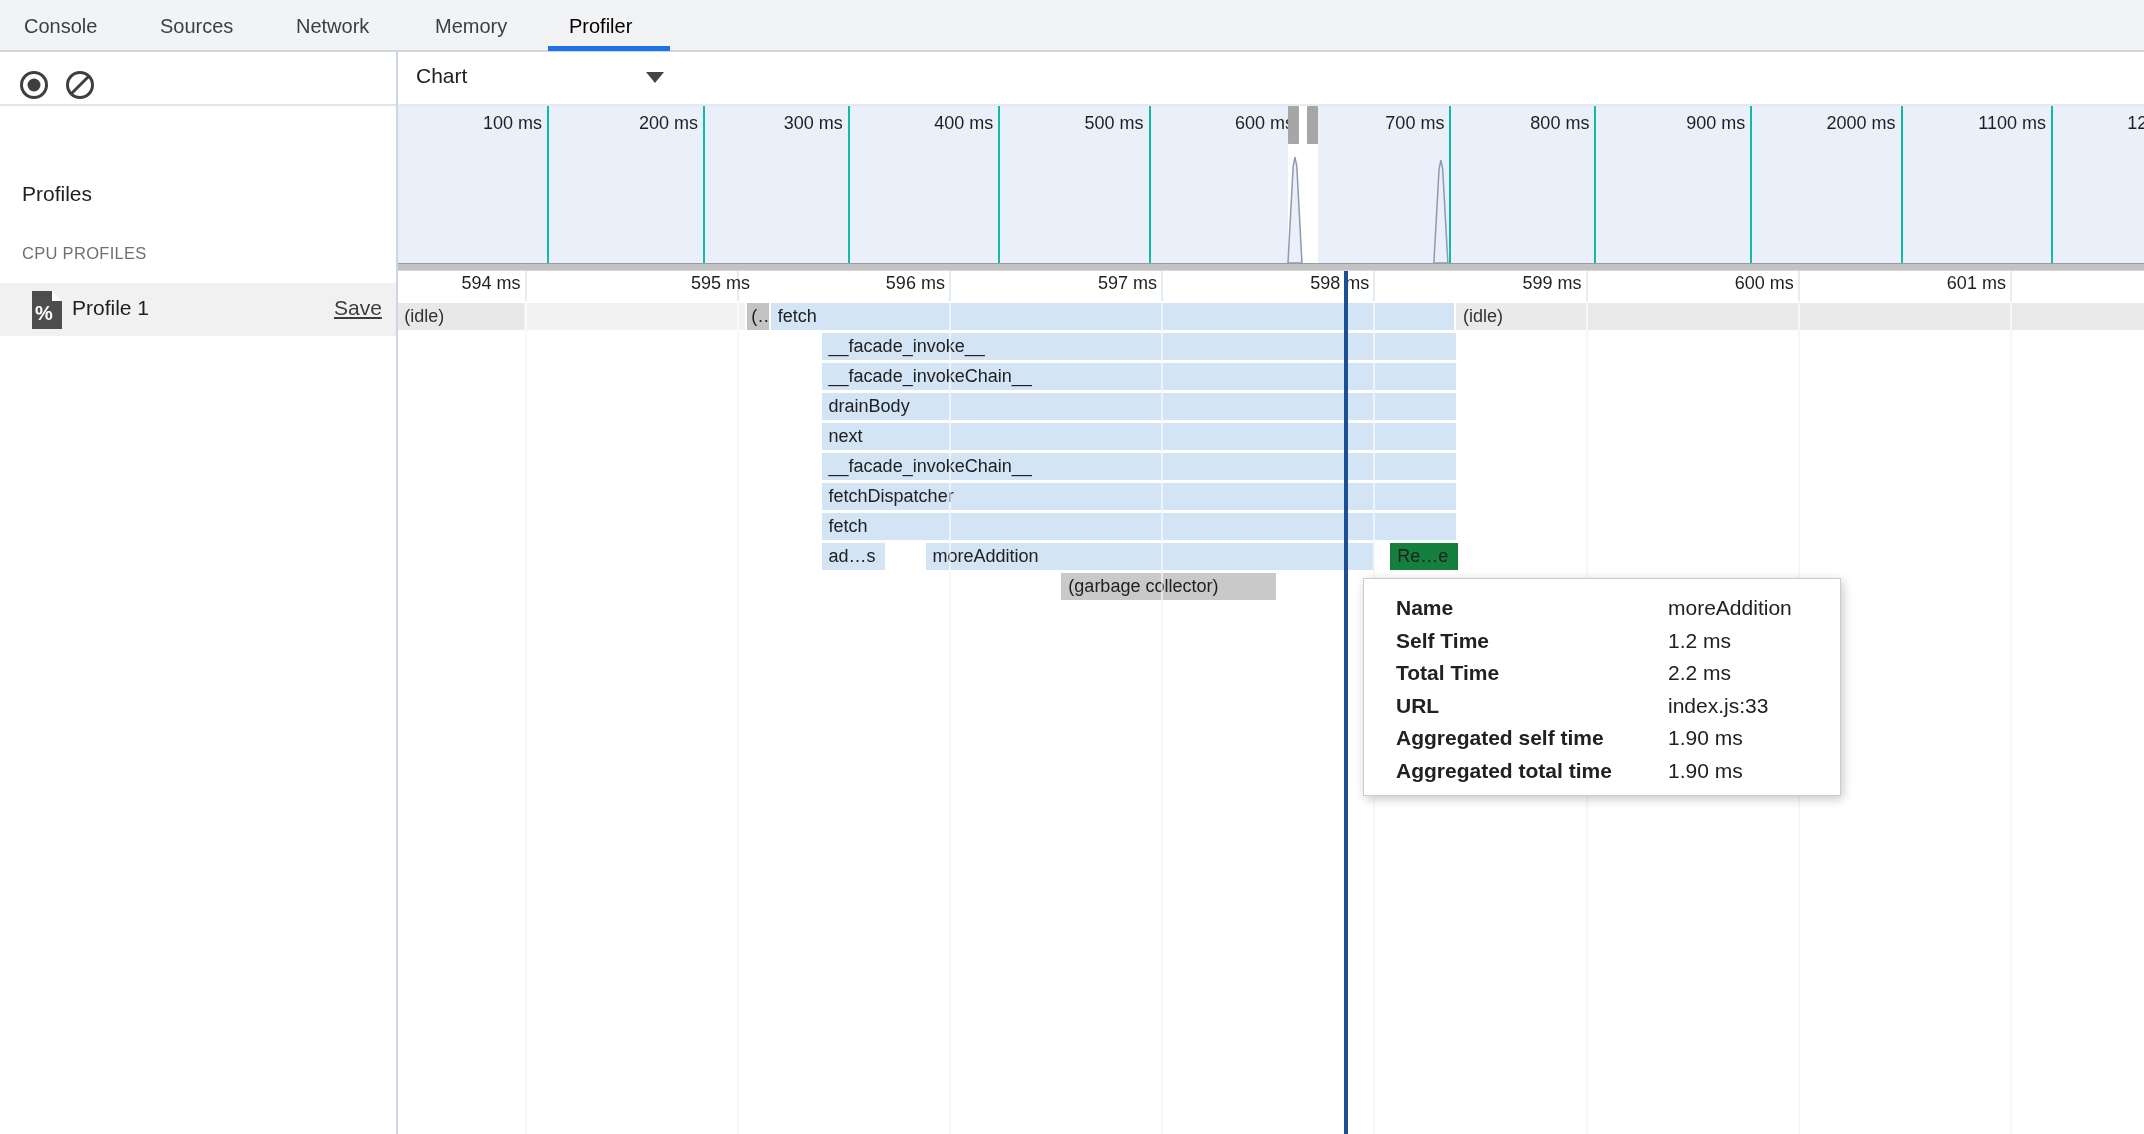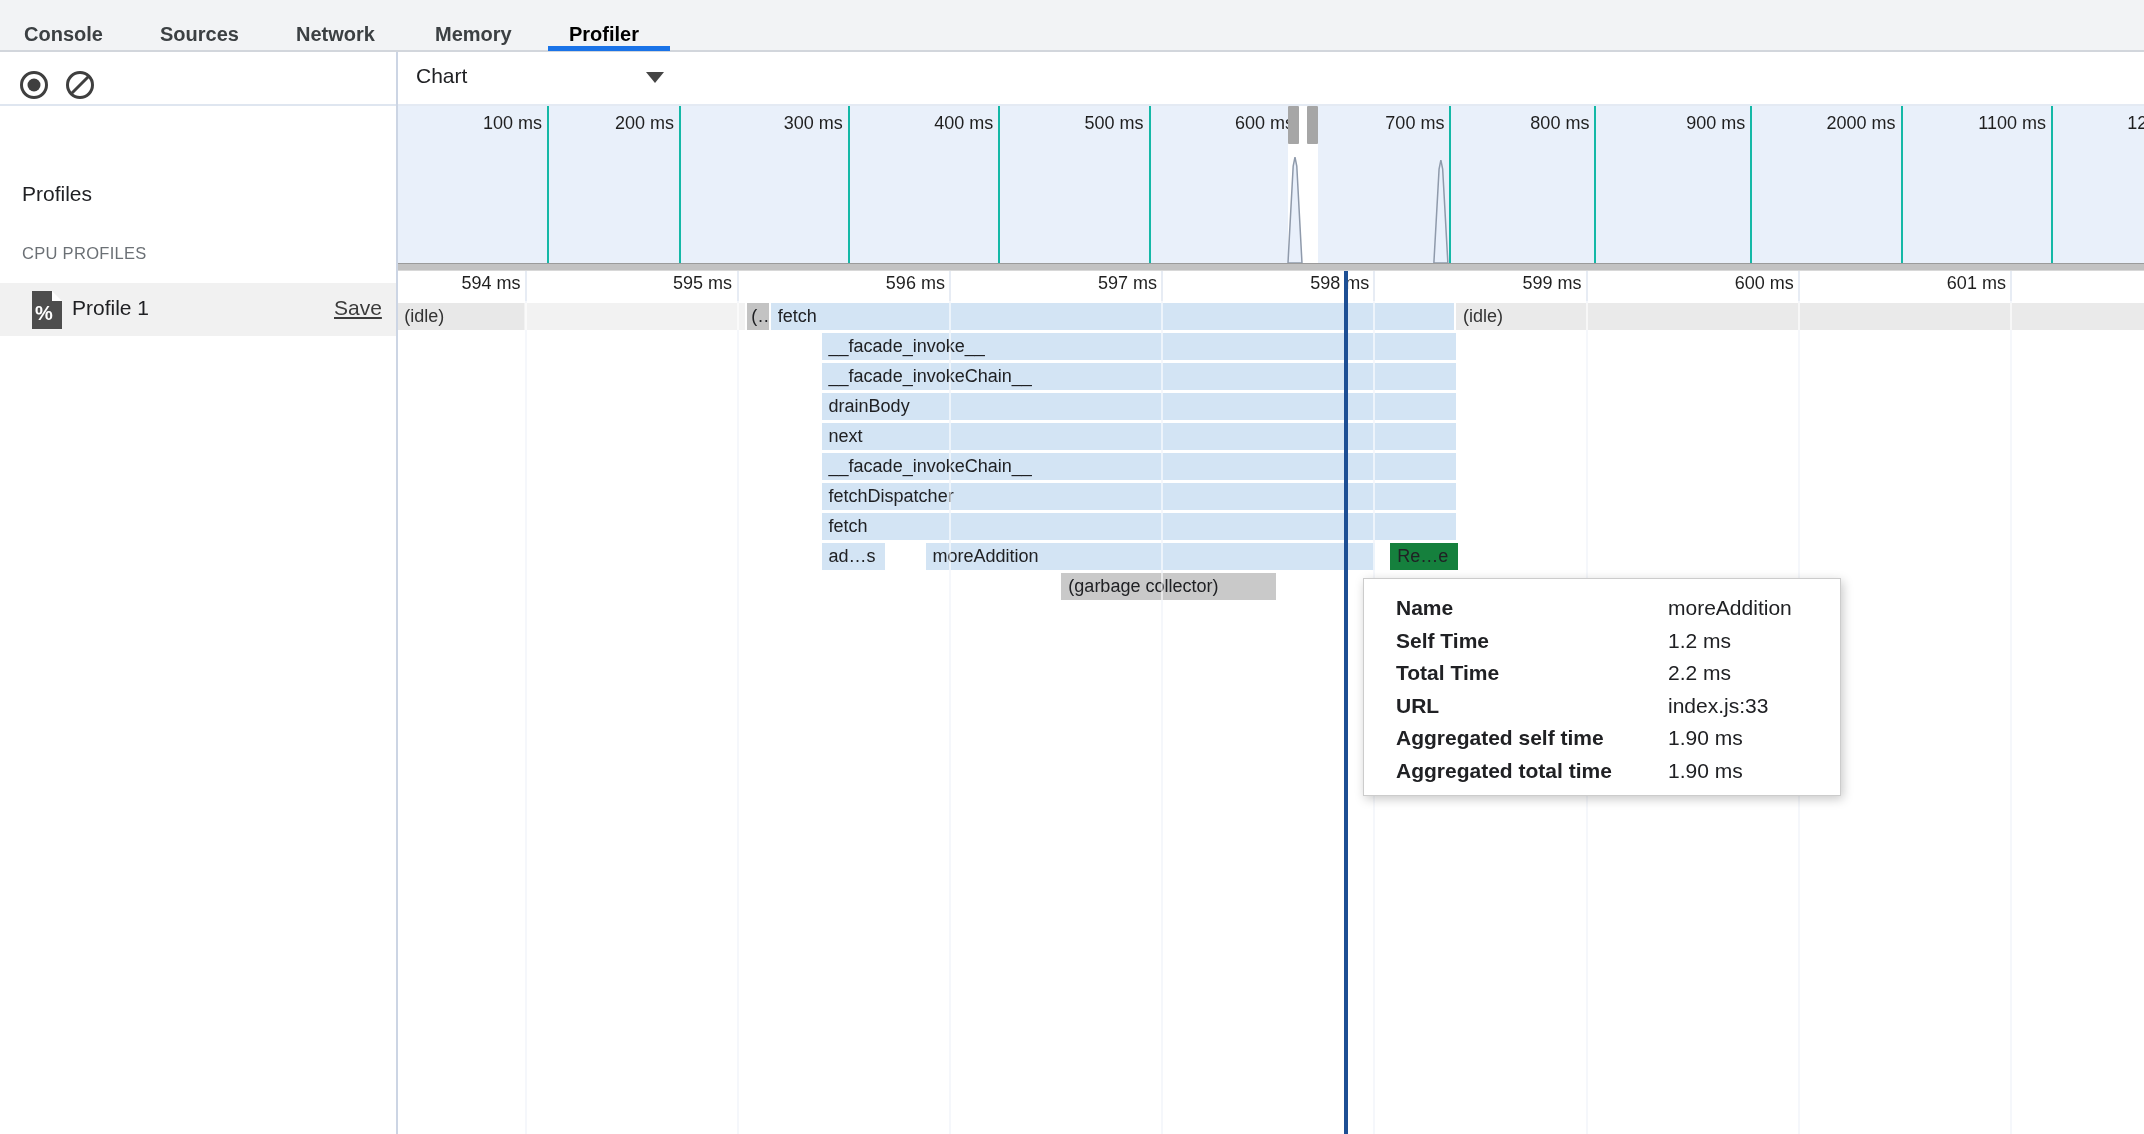--- a/index.html
+++ b/index.html
@@ -3,21 +3,21 @@
 <meta charset="utf-8">
 <style>
   html,body{margin:0;padding:0;background:#fff;}
   body{width:2144px;height:1134px;overflow:hidden;font-family:"Liberation Sans",sans-serif;
        -webkit-font-smoothing:antialiased;}
   .app{position:relative;width:2144px;height:1134px;overflow:hidden;background:#fff;}
 
   
   .tabbar{position:absolute;left:0;top:0;width:2144px;height:50px;background:#f2f3f5;
           border-bottom:2px solid #d2d6dc;}
-  .tab{position:absolute;top:8px;height:38px;line-height:52px;font-size:20px;color:#3c4043;cursor:default;font-weight:bold;}
+  .tab{position:absolute;top:0;height:38px;line-height:52px;font-size:20px;color:#3c4043;cursor:default;}
   .tab.active{color:#000000;text-align:center;}
   .tab-underline{position:absolute;left:548px;top:46px;width:122px;height:5px;background:#1a73e8;}
 
   
   .sidebar{position:absolute;left:0;top:52px;width:396px;height:1082px;background:#fff;
            border-right:2px solid #ccd5e4;}
   .side-toolbar{position:absolute;left:0;top:0;width:396px;height:52px;background:#fff;
                 border-bottom:2px solid #dfe6f0;}
   .icon-btn{position:absolute;top:14px;width:38px;height:38px;background:none;border:none;padding:0;cursor:pointer;}
   .icon-btn svg{display:block;}
@@ -117,21 +117,21 @@
       <div class="view-select">
         <span class="label">Chart</span>
         <span class="caret"></span>
       </div>
     </div>
 
     <div class="overview" id="overview">
         <div class="ov-col" style="left: 0.6px; width: 150.4px;">
           <div class="ov-label">100 ms</div>
         </div>
-        <div class="ov-col" style="left: 151px; width: 132px;">
+        <div class="ov-col" style="left: 151px; width: 156px;">
           <div class="ov-label">200 ms</div>
         </div>
         <div class="ov-col" style="left: 301.4px; width: 150.4px;">
           <div class="ov-label">300 ms</div>
         </div>
         <div class="ov-col" style="left: 451.8px; width: 150.4px;">
           <div class="ov-label">400 ms</div>
         </div>
         <div class="ov-col" style="left: 602.2px; width: 150.4px;">
           <div class="ov-label">500 ms</div>
@@ -165,21 +165,21 @@
         <div class="ov-handle" style="left: 890.066px; width: 10.5px;"></div>
         <div class="ov-handle" style="left: 909.495px; width: 10.5px;"></div>
       </div>
     <div class="divider"></div>
 
     <div class="flame" id="flame">
 
     <div class="grid-under" style="left: 126.5px;"></div>
         <div class="ruler-label" style="left: 12.5px;">594 ms</div>
         <div class="grid-under" style="left: 338.7px;"></div>
-        <div class="ruler-label" style="left: 224px;">595 ms</div>
+        <div class="ruler-label" style="left: 242px;">595 ms</div>
         <div class="grid-under" style="left: 550.9px;"></div>
         <div class="ruler-label" style="left: 436.9px;">596 ms</div>
         <div class="grid-under" style="left: 763.1px;"></div>
         <div class="ruler-label" style="left: 649.1px;">597 ms</div>
         <div class="grid-under" style="left: 975.3px;"></div>
         <div class="ruler-label" style="left: 861.3px;">598 ms</div>
         <div class="grid-under" style="left: 1187.5px;"></div>
         <div class="ruler-label" style="left: 1073.5px;">599 ms</div>
         <div class="grid-under" style="left: 1399.7px;"></div>
         <div class="ruler-label" style="left: 1285.7px;">600 ms</div>

